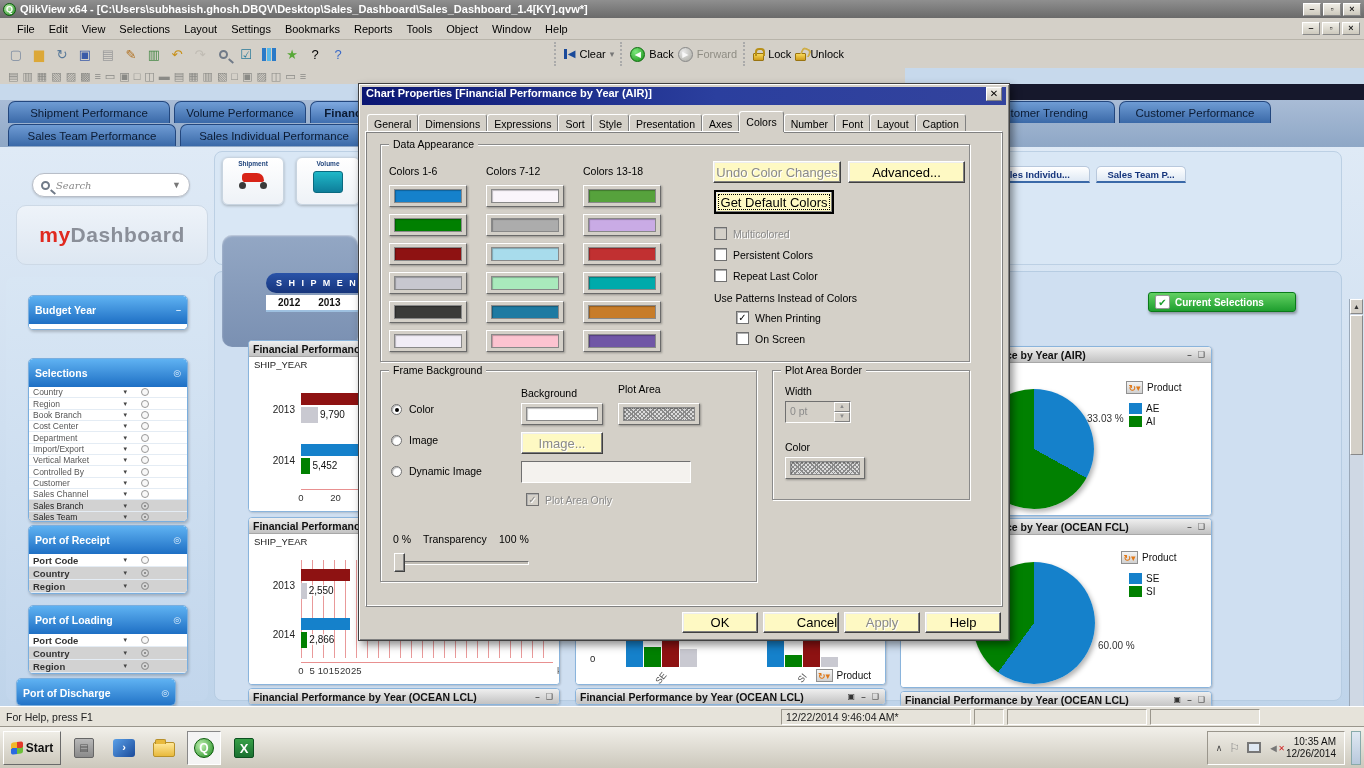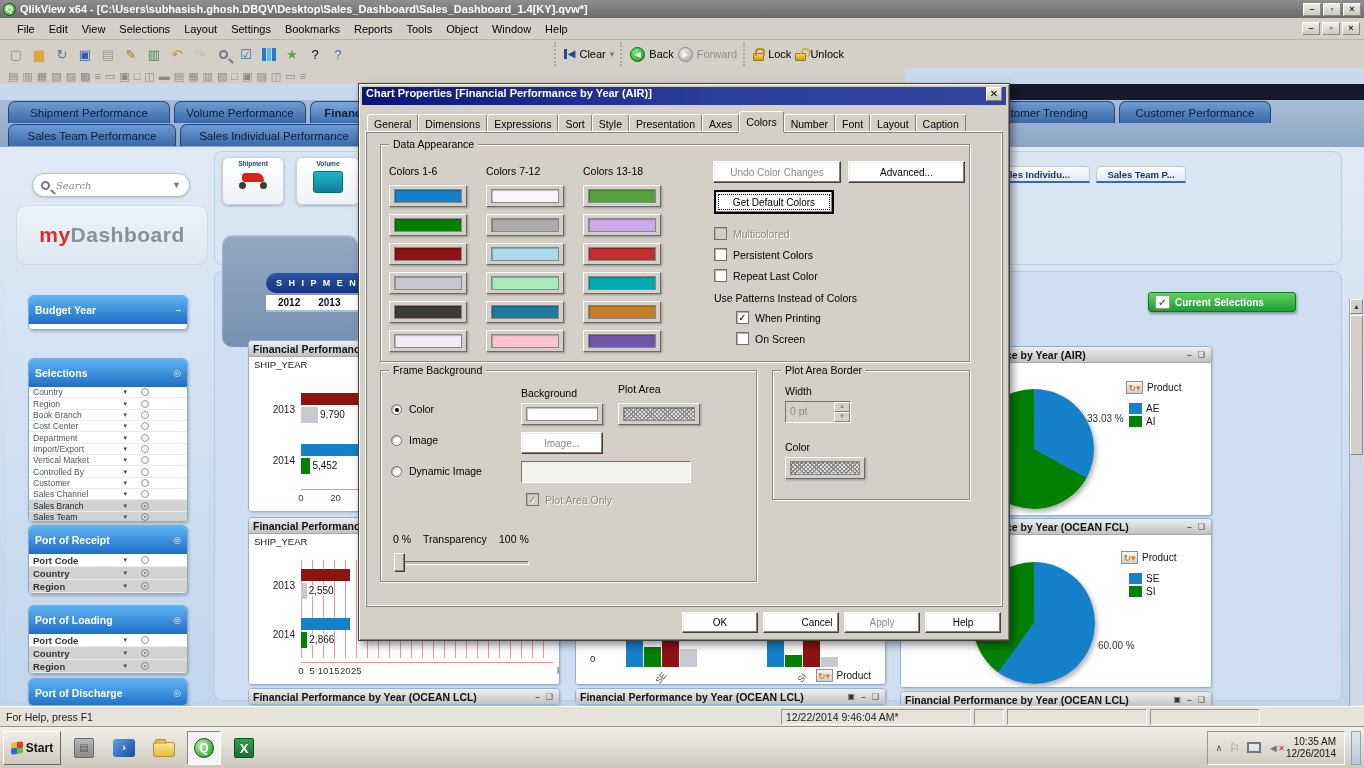--- a/index.html
+++ b/index.html
@@ -128,21 +128,21 @@
   .dlg-tabs{position:absolute;left:8px;top:27px;right:8px;height:21px;display:flex;align-items:flex-end;}
   .dtab{height:18px;padding:0 6px;border:1px solid #808080;border-bottom:none;border-top-color:#fff;border-left-color:#fff;border-radius:3px 3px 0 0;background:#d4d0c8;display:flex;align-items:center;font-size:10.5px;color:#000;white-space:nowrap;}
   .dtab.active{height:21px;font-weight:normal;box-shadow:0 2px 0 #d4d0c8;z-index:2;}
   .dlg-pane{position:absolute;left:6px;top:47px;right:6px;height:476px;border:1px solid #808080;border-top-color:#fff;border-left-color:#fff;box-shadow:inset 1px 1px 0 #808080, inset -1px -1px 0 #fff;}
   .grpbox{position:absolute;border:1px solid #8a8a8a;box-shadow:1px 1px 0 #fff,inset 1px 1px 0 #fff;}
   .grp-leg{position:absolute;top:-7px;left:8px;background:#d4d0c8;padding:0 4px;font-size:10.5px;color:#000;}
   .swhead{font-size:10.5px;color:#000;margin-bottom:8px;}
   .sw-col{position:absolute;top:14px;width:78px;}
   .swatch-btn{width:78px;height:22px;background:#d4d0c8;border:1px solid #6a6a6a;border-top-color:#fff;border-left-color:#fff;box-shadow:1px 1px 2px rgba(0,0,0,.3);padding:3px 4px;margin-bottom:7px;}
   .swatch{width:100%;height:100%;border:1px solid #888;box-shadow:inset 1px 1px 1px rgba(0,0,0,.25);}
-  .btn{background:#ffffff;border:1px solid #404040;border-top-color:#fff;border-left-color:#fff;box-shadow:inset -1px -1px 0 #808080,inset 1px 1px 0 #eee;font-size:10px;color:#000;display:flex;align-items:center;justify-content:center;}
+  .btn{background:#fef9c3;border:1px solid #404040;border-top-color:#fff;border-left-color:#fff;box-shadow:inset -1px -1px 0 #808080,inset 1px 1px 0 #eee;font-size:13px;color:#000;display:flex;align-items:center;justify-content:center;}
   .btn.disabled{color:#8a8a8a;text-shadow:1px 1px 0 #fff;}
   .btn.focusbtn{border:2px solid #000;outline:1px dotted #000;outline-offset:-5px;}
   .cb-row{display:flex;align-items:center;gap:6px;margin-bottom:8px;font-size:10.5px;color:#000;}
   .cb-row.disabled{color:#8a8a8a;text-shadow:1px 1px 0 #fff;}
   .cbox{width:13px;height:13px;background:#fff;border:1px solid #707070;box-shadow:inset 1px 1px 0 #b0b0b0;font-size:10px;line-height:11px;text-align:center;color:#000;font-weight:bold;}
   .cbox.checked::after{content:"✓";}
   .cbox.disabled{background:#d4d0c8;color:#8a8a8a;}
   .rb-row{display:flex;align-items:center;gap:7px;margin-bottom:19px;font-size:10.5px;color:#000;}
   .rbox{width:11px;height:11px;border:1px solid #707070;border-radius:50%;background:#fff;box-shadow:inset 1px 1px 1px #b0b0b0;position:relative;}
   .rbox.sel::after{content:"";position:absolute;left:3px;top:3px;width:4px;height:4px;border-radius:50%;background:#000;}
@@ -479,21 +479,21 @@
           <span class="lb-radio on"></span>
         </div>
         <div class="lb-row sel">
           <span class="lb-label">Sub Region</span>
           <span class="lb-caret">▾</span>
           <span class="lb-radio on"></span>
         </div>
       </div>
   </div>
 
-  <div class="abs lbox port-list" style="left:28px;top:531px;width:160px;height:28px;">
+  <div class="abs lbox port-list" style="left:16px;top:531px;width:160px;height:28px;">
     <div class="lbox-cap">
       <span>Port of Discharge</span>
         <span class="capico">◎</span>
     </div>
     <div>
         <div class="lb-row">
           <span class="lb-label">Port Code</span>
           <span class="lb-caret">▾</span>
           <span class="lb-radio"></span>
         </div>

